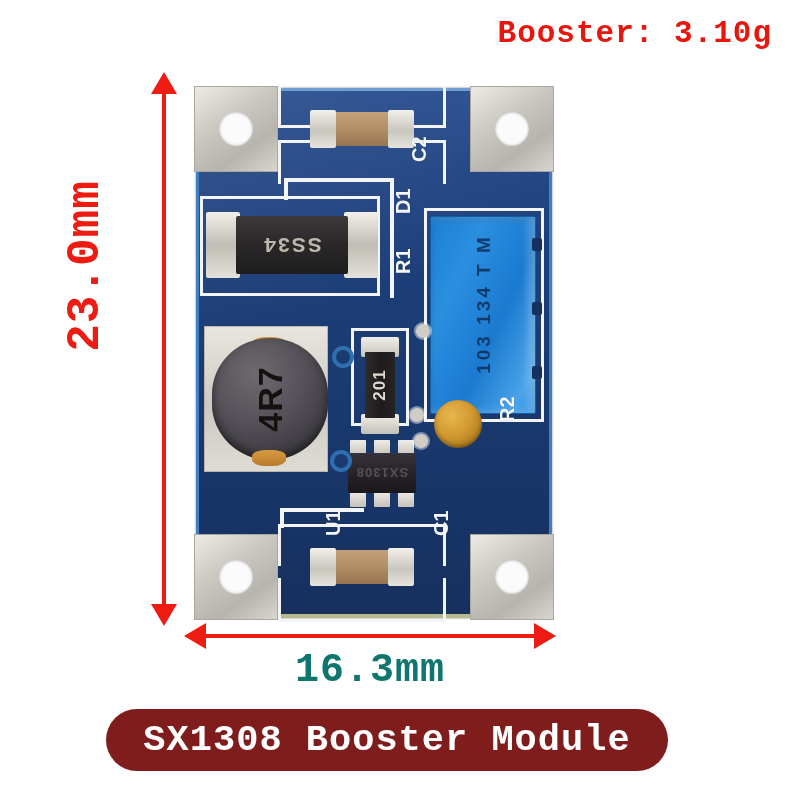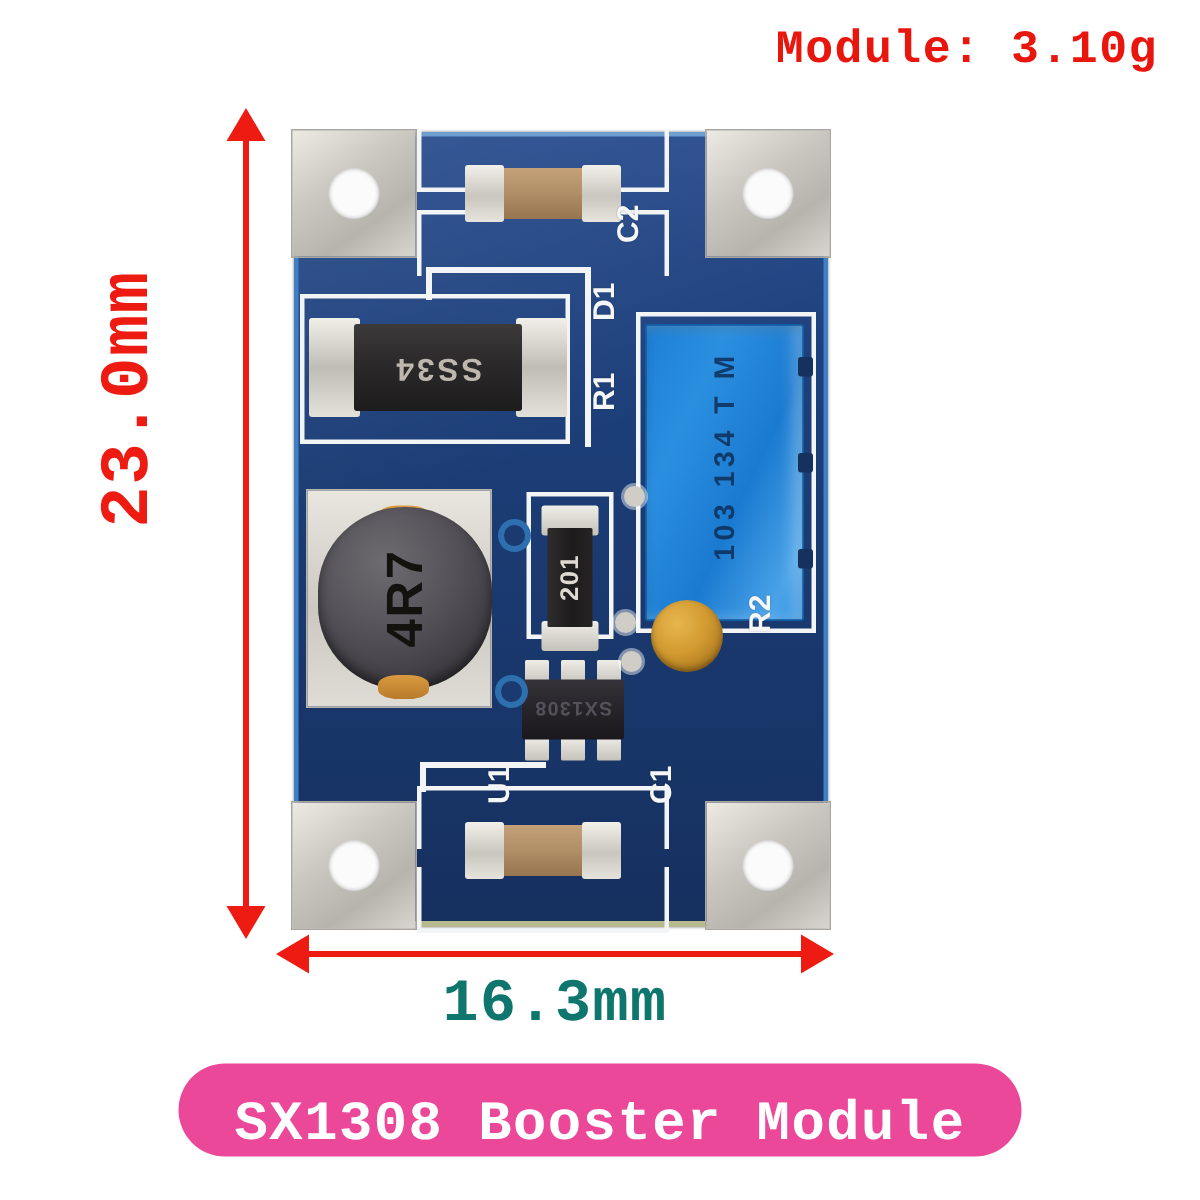--- a/index.html
+++ b/index.html
@@ -229,39 +229,39 @@
 
   
   .via{
     position:absolute; width:14px; height:14px; border-radius:50%;
     background:#cfcdc6; box-shadow:0 0 0 2px rgba(255,255,255,.45);
   }
   .via.ring{ background:#1a3a70; box-shadow:0 0 0 4px #2e6fb0; }
 
   
   .banner{
-    position:absolute; left:119px; top:709px;
+    position:absolute; left:106px; top:709px;
     width:562px; height:62px;
-    background:#ec4899;
+    background:#7f1d1d;
     border-radius:31px;
-    display:flex; align-items:flex-end; justify-content:center;
+    display:flex; align-items:center; justify-content:center;
   }
   .banner-text{
     color:#ffffff;
     font-family:"Liberation Mono", monospace;
     font-size:37px; font-weight:700; letter-spacing:1px;
     white-space:nowrap;
   }
 </style>
 </head>
 <body>
 
 <div id="stage">
 
-  <div class="weight-label">Module: 3.10g</div>
+  <div class="weight-label">Booster: 3.10g</div>
 
   <div>
     <div class="dim-v-arrow up"></div>
     <div class="dim-v-line"></div>
     <div class="dim-v-arrow down"></div>
     <div class="dim-v-text">23.0mm</div>
   </div>
 
   <div>
     <div class="dim-h-arrow left"></div>

